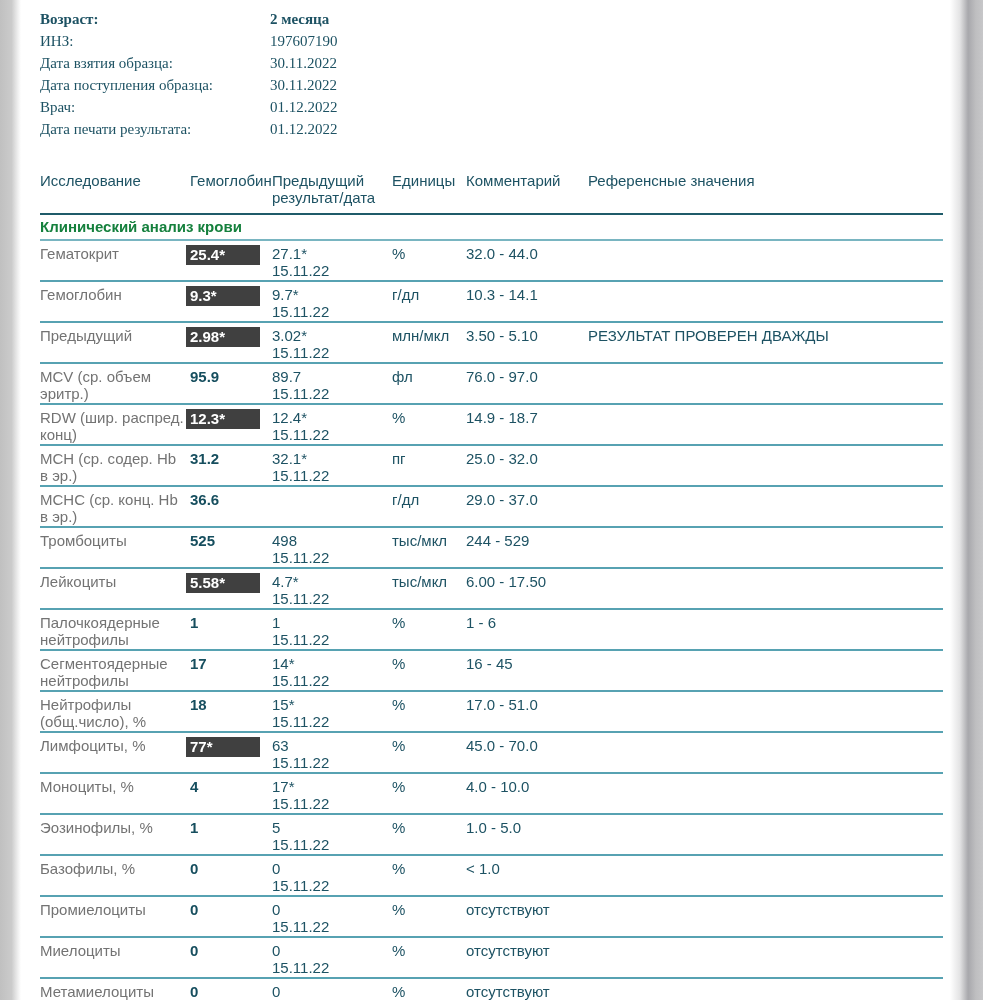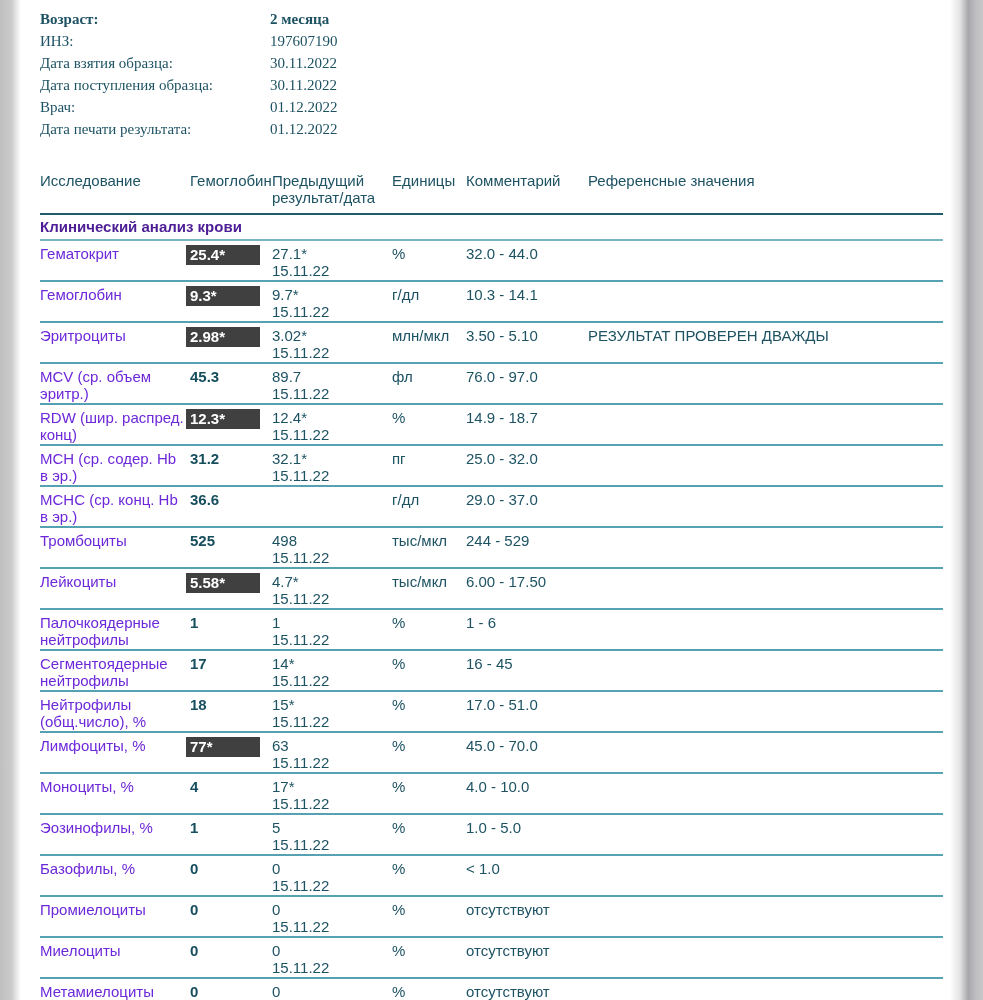--- a/index.html
+++ b/index.html
@@ -34,33 +34,33 @@
     display:grid;
     grid-template-columns:150px 82px 120px 74px 122px auto;
     align-items:start;
   }
   .thead{line-height:17px;padding:6px 0 7px 0;margin-top:26px;}
   .thead .cell{padding-right:6px;}
   .section-header{
     border-top:2px solid #1f5b69;
     border-bottom:2px solid #79b5c1;
     font-weight:bold;
-    color:#4c1d95;
+    color:#15803d;
     padding:3px 0 4px 0;
     line-height:17px;
   }
   .trow{
     border-bottom:2px solid #57a2b2;
     padding:4px 0 1px 0;
     min-height:34px;
     line-height:17px;
   }
   .trow:last-child{border-bottom:3px solid #57a2b2;}
   .cell{padding-right:6px;}
-  .test-name{color:#6d28d9;cursor:pointer;}
+  .test-name{color:#737373;cursor:pointer;}
   .result-cell{font-weight:bold;color:#164e5e;}
   .result-val{display:inline-block;}
   .result-val.flagged{
     background:#404040;
     color:#ffffff;
     min-width:74px;
     box-sizing:border-box;
     margin-left:-4px;
     padding:1px 3px 2px 4px;
   }
@@ -128,36 +128,36 @@
     </div>
     <div class="cell">
       <div>9.7*</div>
       <div class="prev-date">15.11.22</div>
     </div>
     <div class="cell">г/дл</div>
     <div class="cell">10.3 - 14.1</div>
     <div class="cell"></div>
   </div>
         <div class="grid-row trow">
-    <div class="cell test-name">Эритроциты</div>
+    <div class="cell test-name">Предыдущий</div>
     <div class="cell result-cell">
       <span class="result-val flagged">2.98*</span>
     </div>
     <div class="cell">
       <div>3.02*</div>
       <div class="prev-date">15.11.22</div>
     </div>
     <div class="cell">млн/мкл</div>
     <div class="cell">3.50 - 5.10</div>
     <div class="cell">РЕЗУЛЬТАТ ПРОВЕРЕН ДВАЖДЫ</div>
   </div>
         <div class="grid-row trow">
     <div class="cell test-name">MCV (ср. объем эритр.)</div>
     <div class="cell result-cell">
-      <span class="result-val">45.3</span>
+      <span class="result-val">95.9</span>
     </div>
     <div class="cell">
       <div>89.7</div>
       <div class="prev-date">15.11.22</div>
     </div>
     <div class="cell">фл</div>
     <div class="cell">76.0 - 97.0</div>
     <div class="cell"></div>
   </div>
         <div class="grid-row trow">

